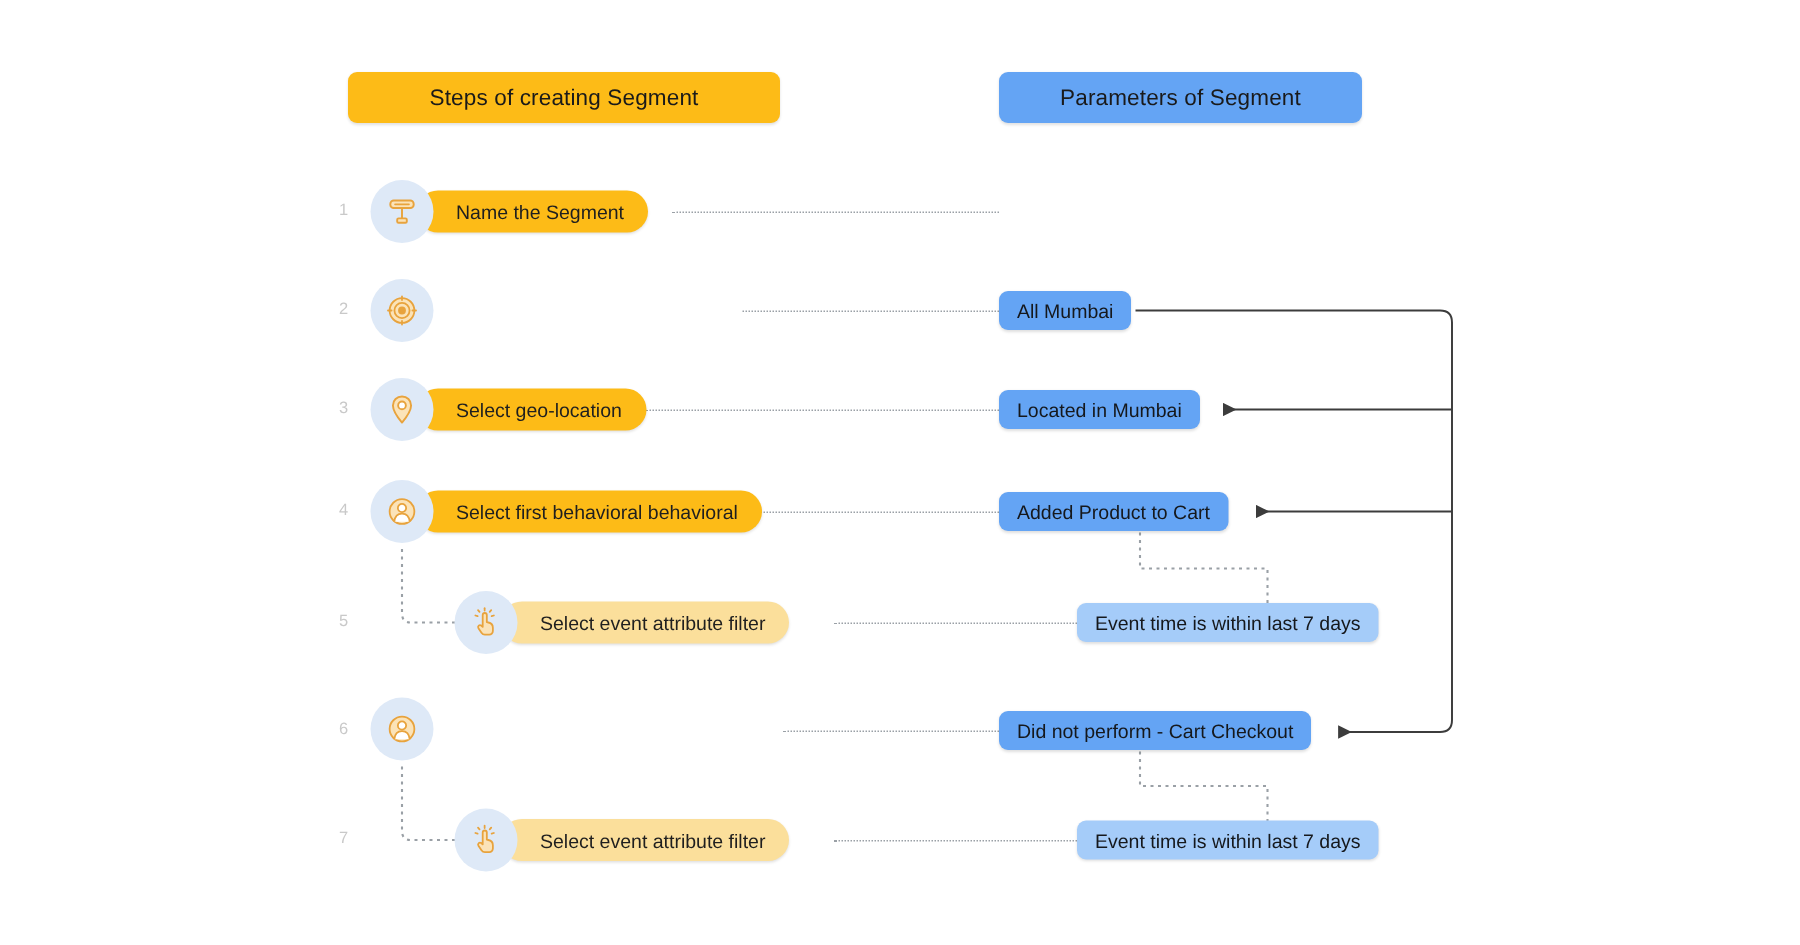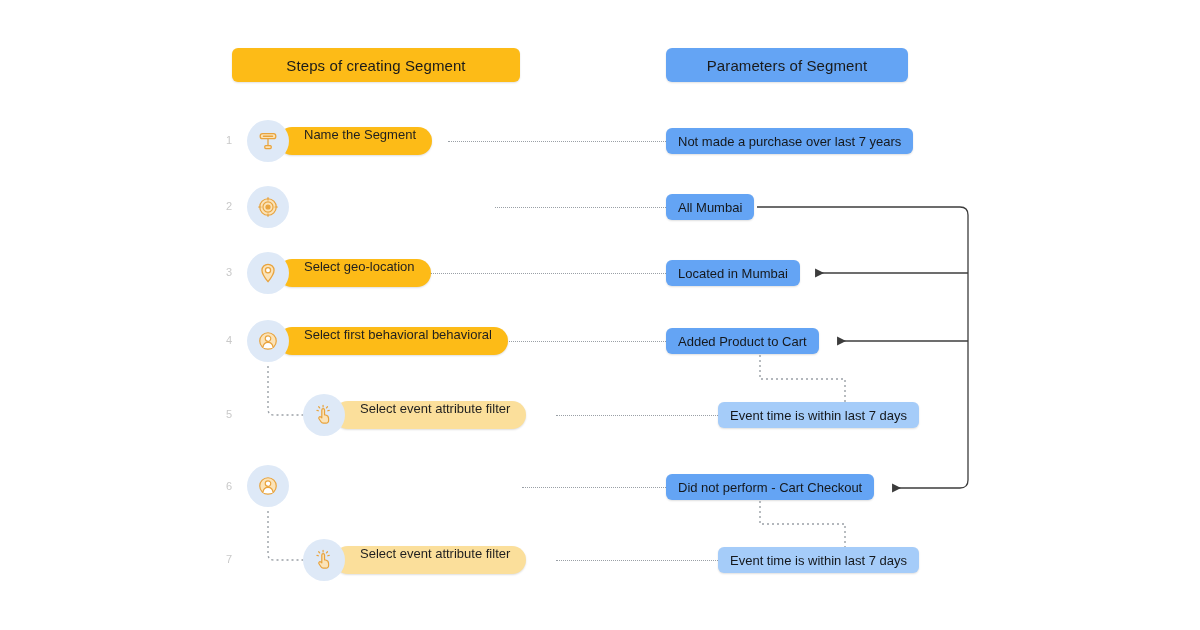--- a/index.html
+++ b/index.html
@@ -30,21 +30,21 @@
   .icon-circle{
     position:absolute;width:42px;height:42px;border-radius:50%;
     background:#DEE9F7;display:flex;align-items:center;justify-content:center;
     z-index:3;
   }
   .icon-circle svg{display:block;}
 
   
   .lpill{
     position:absolute;height:28px;border-radius:14px;
-    display:flex;align-items:flex-start;
+    display:flex;align-items:center;
     padding-left:26px;padding-right:16px;
     font-size:13px;color:#1f1f1f;white-space:nowrap;
     box-shadow:0 1px 2px rgba(0,0,0,.13);
     z-index:2;
   }
   .lpill.main{background:#FDBB17;}
   .lpill.sub{background:#FBDF9B;}
 
   
   .rpill{
@@ -104,23 +104,20 @@
       <rect x="3.5" y="4" width="17" height="5.5" rx="2.5" fill="#FBE3B8"></rect>
       <line x1="7" y1="6.8" x2="17" y2="6.8"></line>
       <line x1="12" y1="9.5" x2="12" y2="17"></line>
       <rect x="8.5" y="17" width="7" height="3.2" rx="1" fill="#FBE3B8"></rect>
     </svg>
   </div>
   <div class="lpill main" style="left:278px;top:127px;">
     <span>Name the Segment</span>
   </div>
   <div class="dotlink" style="left:448px;top:141px;width:218px;"></div>
-  <div class="rpill main" style="left:666px;top:128px;">
-    <span>Not made a purchase over last 7 years</span>
-  </div>
 
   <div class="step-num" style="top:200px;">2</div>
   <div class="icon-circle" style="left:247px;top:186px;">
     <svg width="22" height="22" viewBox="0 0 24 24" fill="none" stroke="#E8A33D" stroke-width="1.3">
       <circle cx="12" cy="12" r="9" fill="#FBE3B8"></circle>
       <circle cx="12" cy="12" r="5.5"></circle>
       <circle cx="12" cy="12" r="2.2" fill="#E8A33D"></circle>
       <line x1="12" y1="1.8" x2="12" y2="4.4" stroke-linecap="round"></line>
       <line x1="12" y1="19.6" x2="12" y2="22.2" stroke-linecap="round"></line>
       <line x1="1.8" y1="12" x2="4.4" y2="12" stroke-linecap="round"></line>

